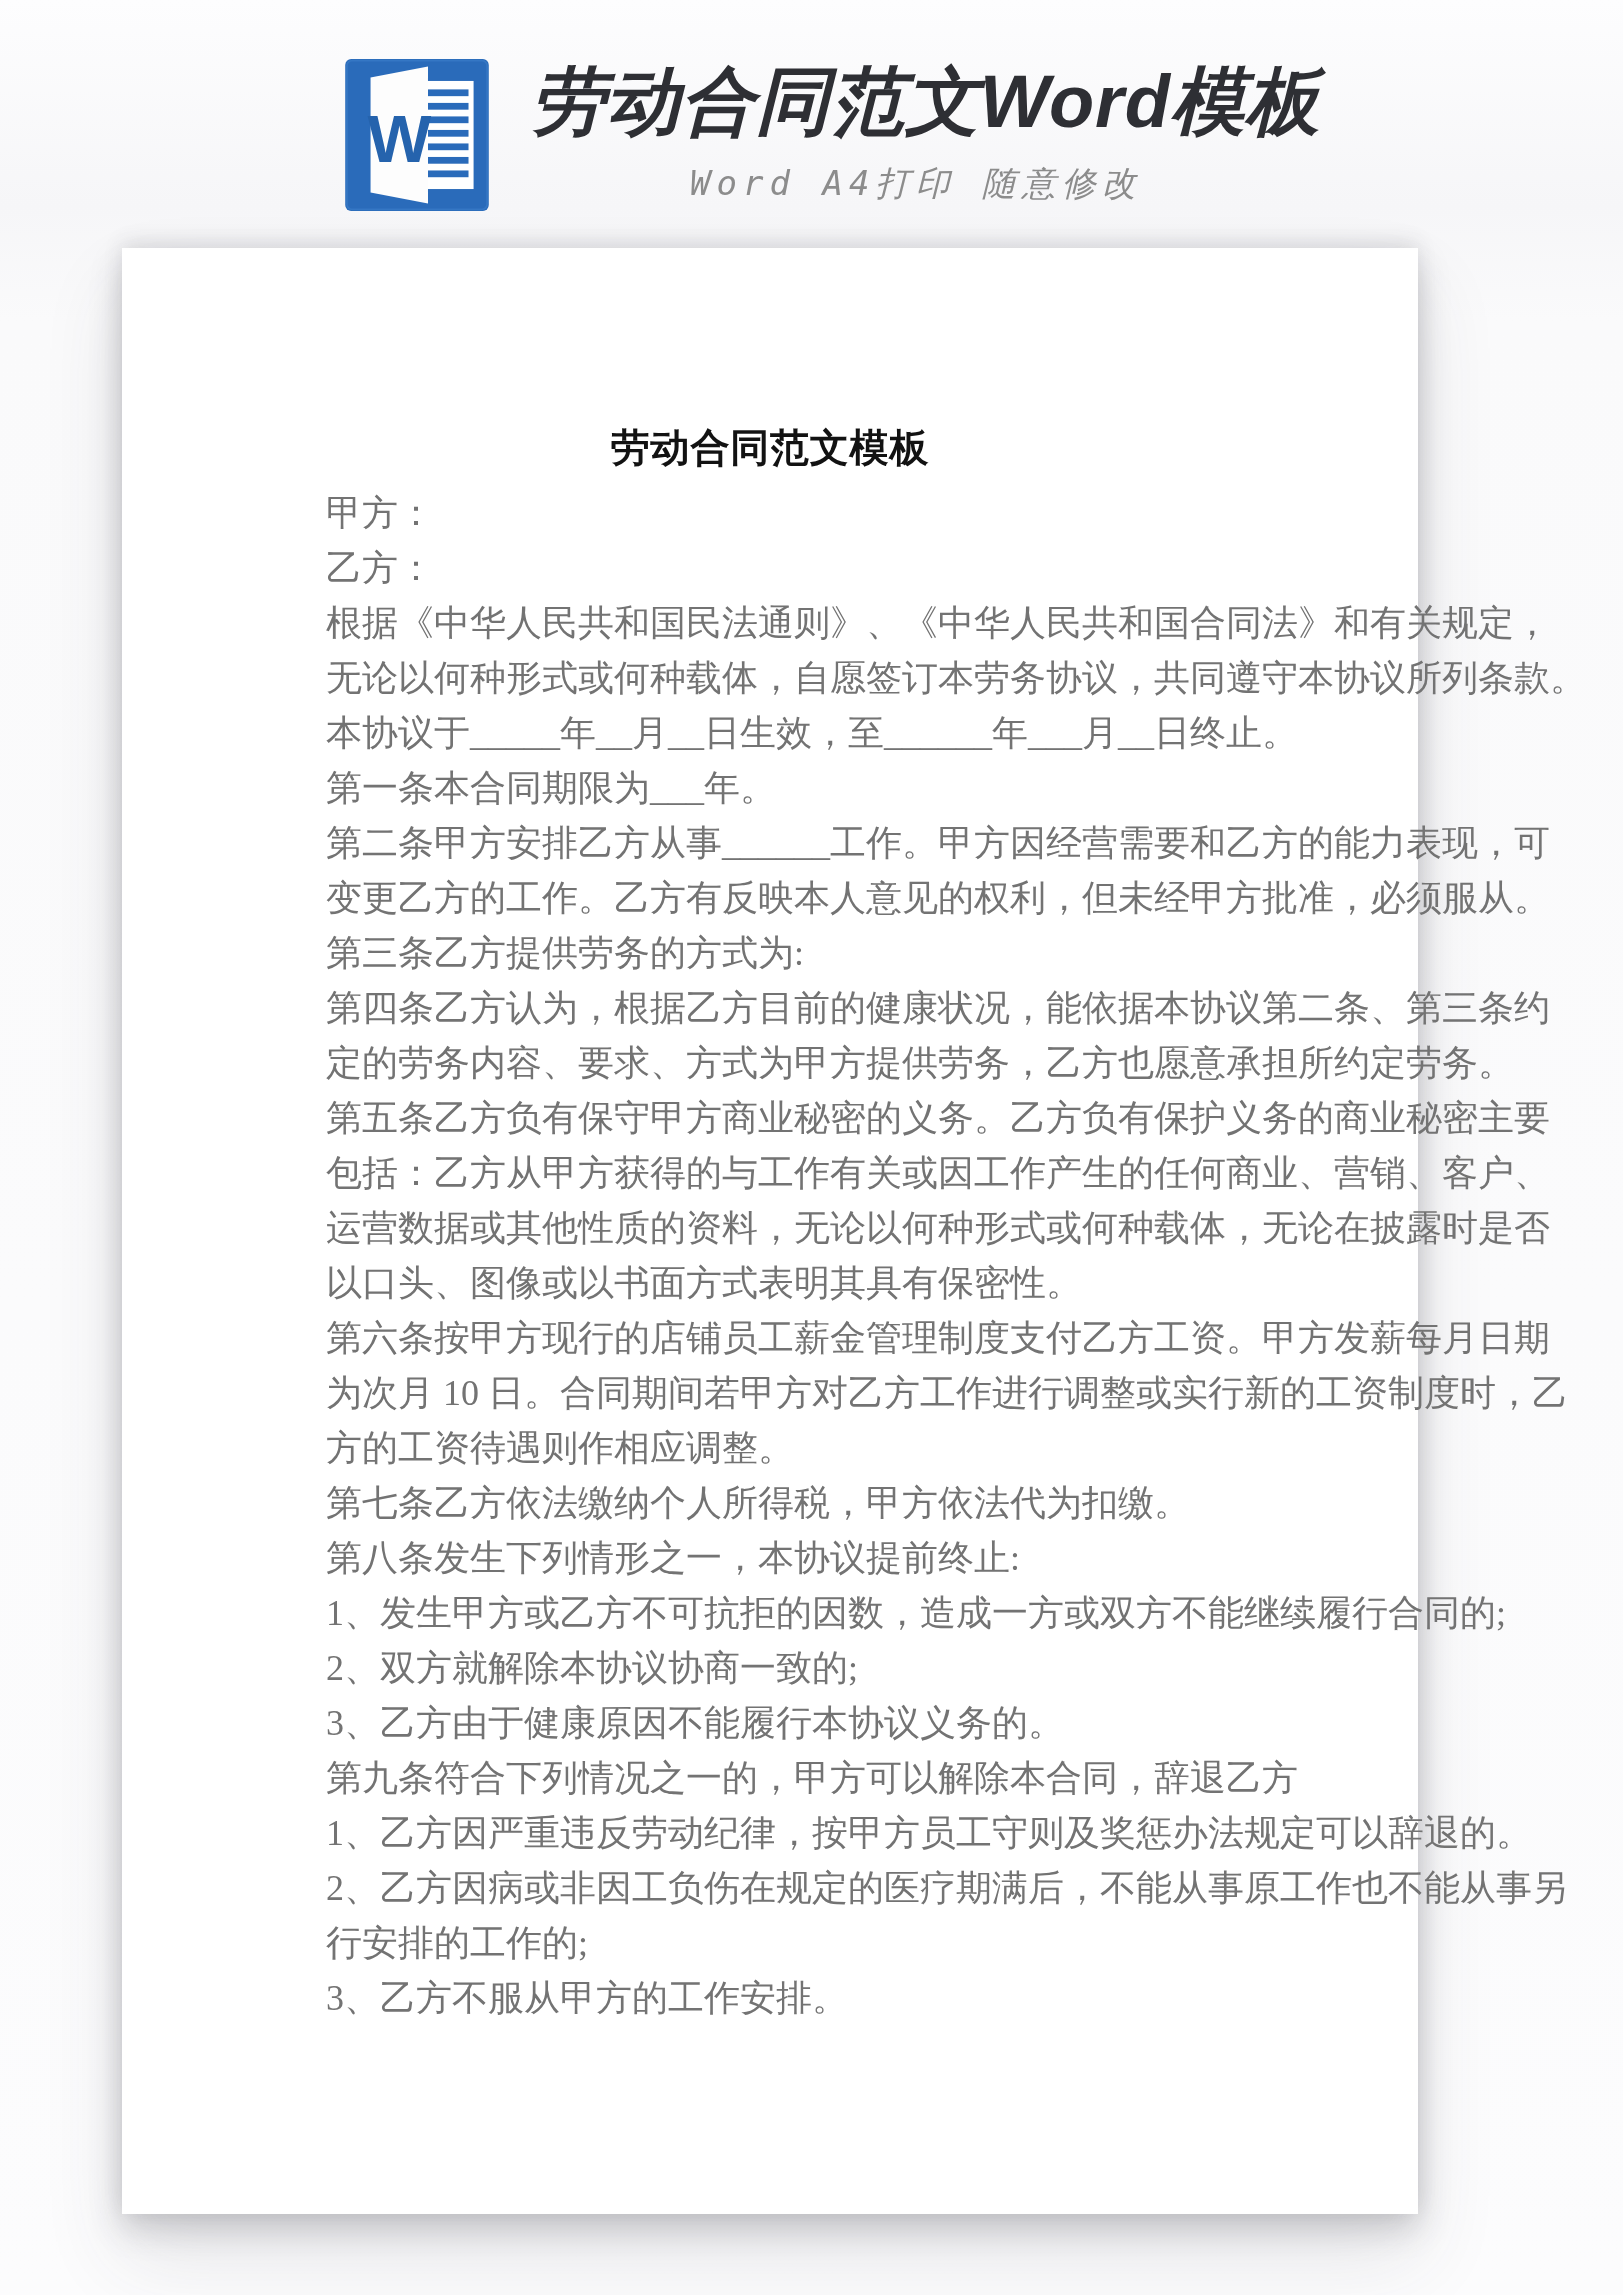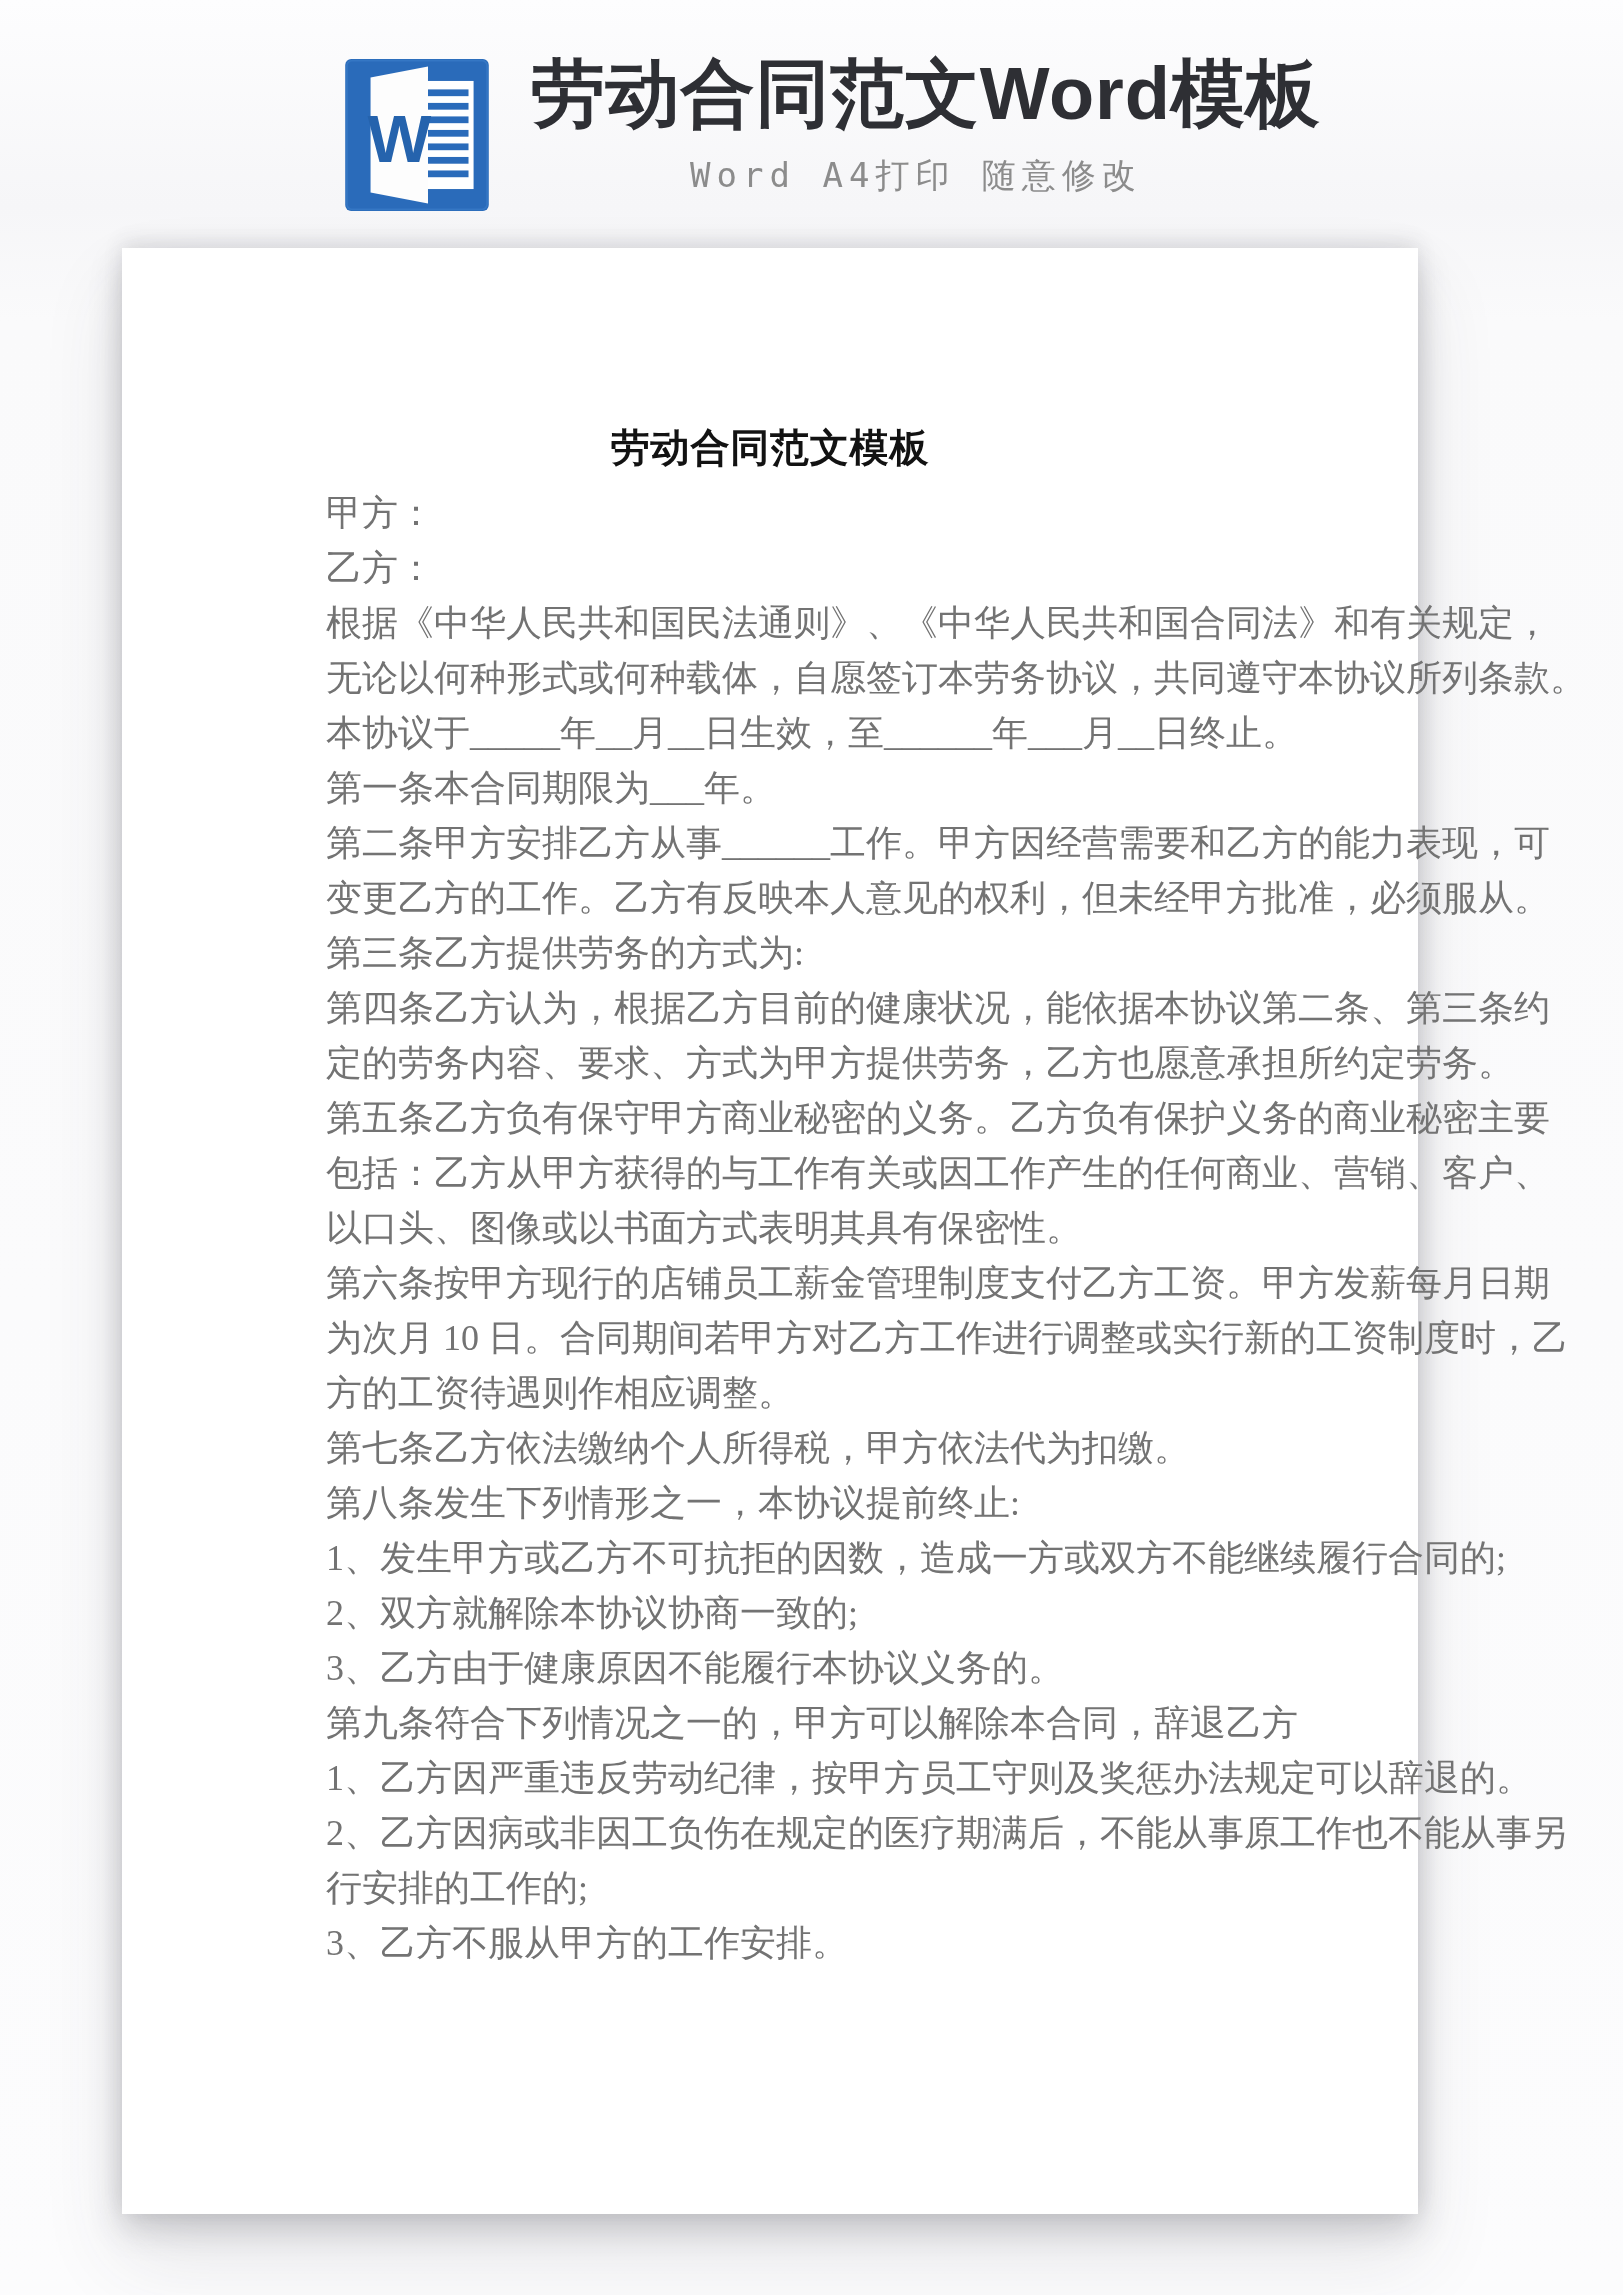--- a/index.html
+++ b/index.html
@@ -6,21 +6,21 @@
   body{
     width:1624px;height:2295px;position:relative;overflow:hidden;
     background:linear-gradient(180deg,#fdfdfe 0%,#f6f6f8 9%,#fafafb 14%,#fcfcfd 100%);
     font-family:"Liberation Sans",sans-serif;
   }
   .canvas{position:absolute;inset:0;}
 
   
   .site-header{position:absolute;left:0;top:0;width:1624px;height:245px;}
   .word-icon{position:absolute;left:345px;top:59px;width:144px;height:152px;}
-  .header-text{position:absolute;left:531px;top:44px;width:770px;text-align:center;}
+  .header-text{position:absolute;left:531px;top:52px;width:770px;text-align:center;font-style:italic;}
   .site-title{
     margin:0;font-size:74px;line-height:100px;font-weight:bold;
     color:#2e2f34;letter-spacing:0.8px;white-space:nowrap;
     font-family:"Liberation Sans",sans-serif;
   }
   .site-subtitle{
     margin:12px 0 0 0;font-size:34px;line-height:39px;color:#8c8c8c;
     letter-spacing:6px;font-family:"DejaVu Sans Mono",monospace;white-space:nowrap;
   }
 
@@ -87,20 +87,21 @@
         <p class="doc-line">无论以何种形式或何种载体，自愿签订本劳务协议，共同遵守本协议所列条款。</p>
         <p class="doc-line">本协议于_____年__月__日生效，至______年___月__日终止。</p>
         <p class="doc-line">第一条本合同期限为___年。</p>
         <p class="doc-line">第二条甲方安排乙方从事______工作。甲方因经营需要和乙方的能力表现，可</p>
         <p class="doc-line">变更乙方的工作。乙方有反映本人意见的权利，但未经甲方批准，必须服从。</p>
         <p class="doc-line">第三条乙方提供劳务的方式为:</p>
         <p class="doc-line">第四条乙方认为，根据乙方目前的健康状况，能依据本协议第二条、第三条约</p>
         <p class="doc-line">定的劳务内容、要求、方式为甲方提供劳务，乙方也愿意承担所约定劳务。</p>
         <p class="doc-line">第五条乙方负有保守甲方商业秘密的义务。乙方负有保护义务的商业秘密主要</p>
         <p class="doc-line">包括：乙方从甲方获得的与工作有关或因工作产生的任何商业、营销、客户、</p>
+        <p class="doc-line">运营数据或其他性质的资料，无论以何种形式或何种载体，无论在披露时是否</p>
         <p class="doc-line">以口头、图像或以书面方式表明其具有保密性。</p>
         <p class="doc-line">第六条按甲方现行的店铺员工薪金管理制度支付乙方工资。甲方发薪每月日期</p>
         <p class="doc-line">为次月 10 日。合同期间若甲方对乙方工作进行调整或实行新的工资制度时，乙</p>
         <p class="doc-line">方的工资待遇则作相应调整。</p>
         <p class="doc-line">第七条乙方依法缴纳个人所得税，甲方依法代为扣缴。</p>
         <p class="doc-line">第八条发生下列情形之一，本协议提前终止:</p>
         <p class="doc-line">1、发生甲方或乙方不可抗拒的因数，造成一方或双方不能继续履行合同的;</p>
         <p class="doc-line">2、双方就解除本协议协商一致的;</p>
         <p class="doc-line">3、乙方由于健康原因不能履行本协议义务的。</p>
         <p class="doc-line">第九条符合下列情况之一的，甲方可以解除本合同，辞退乙方</p>

